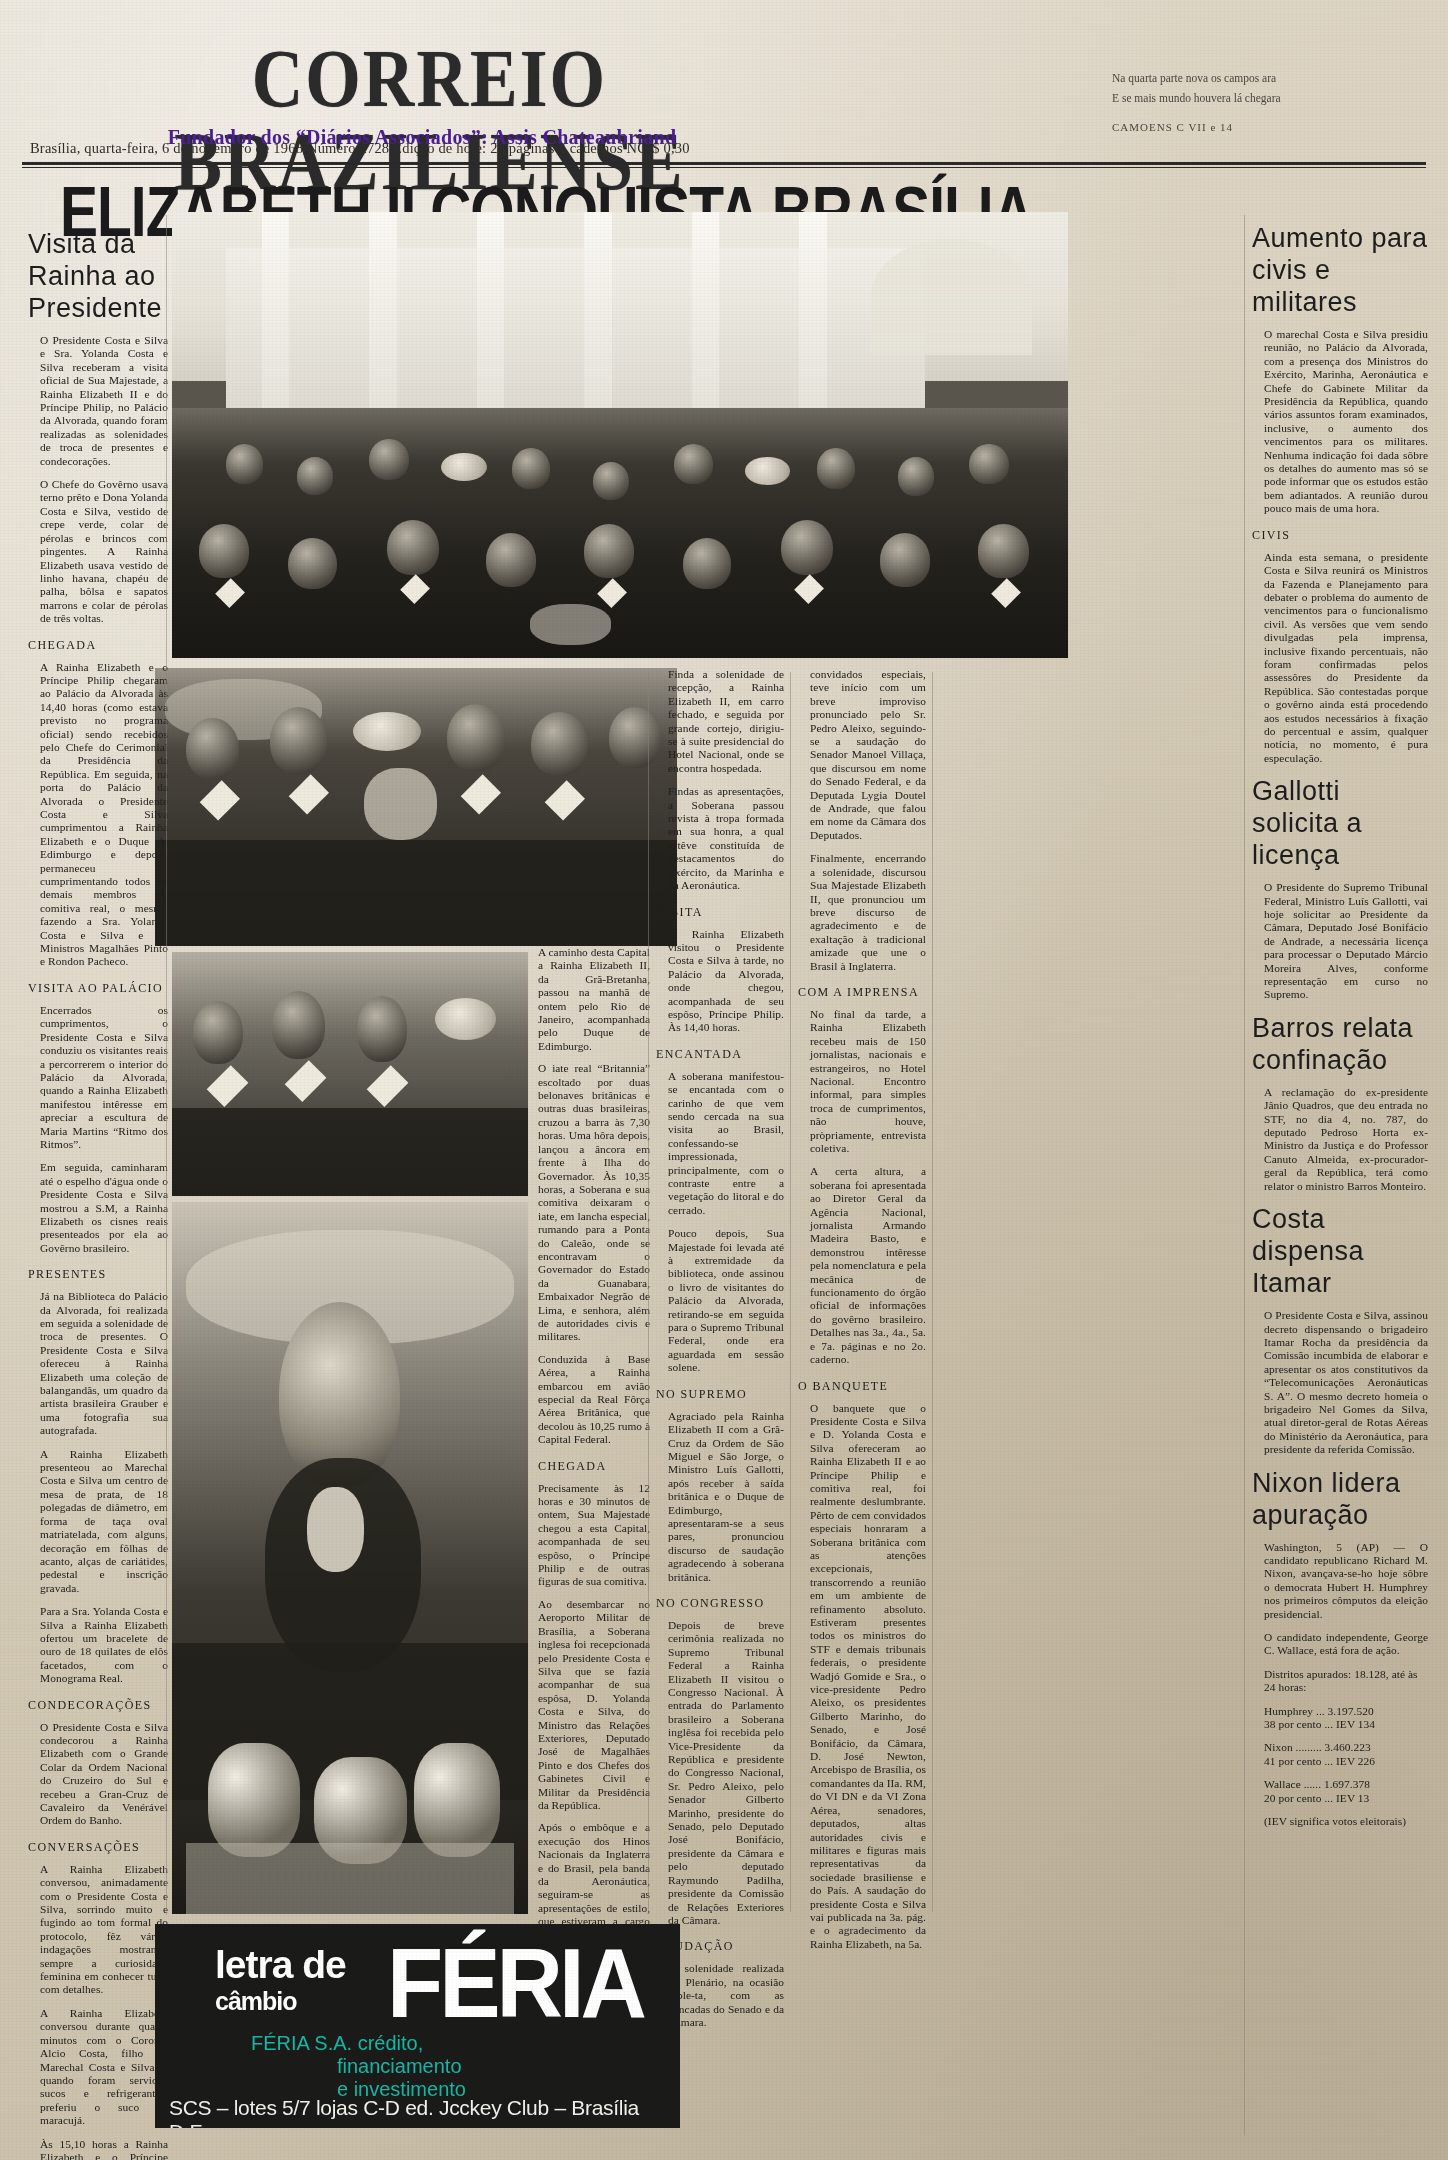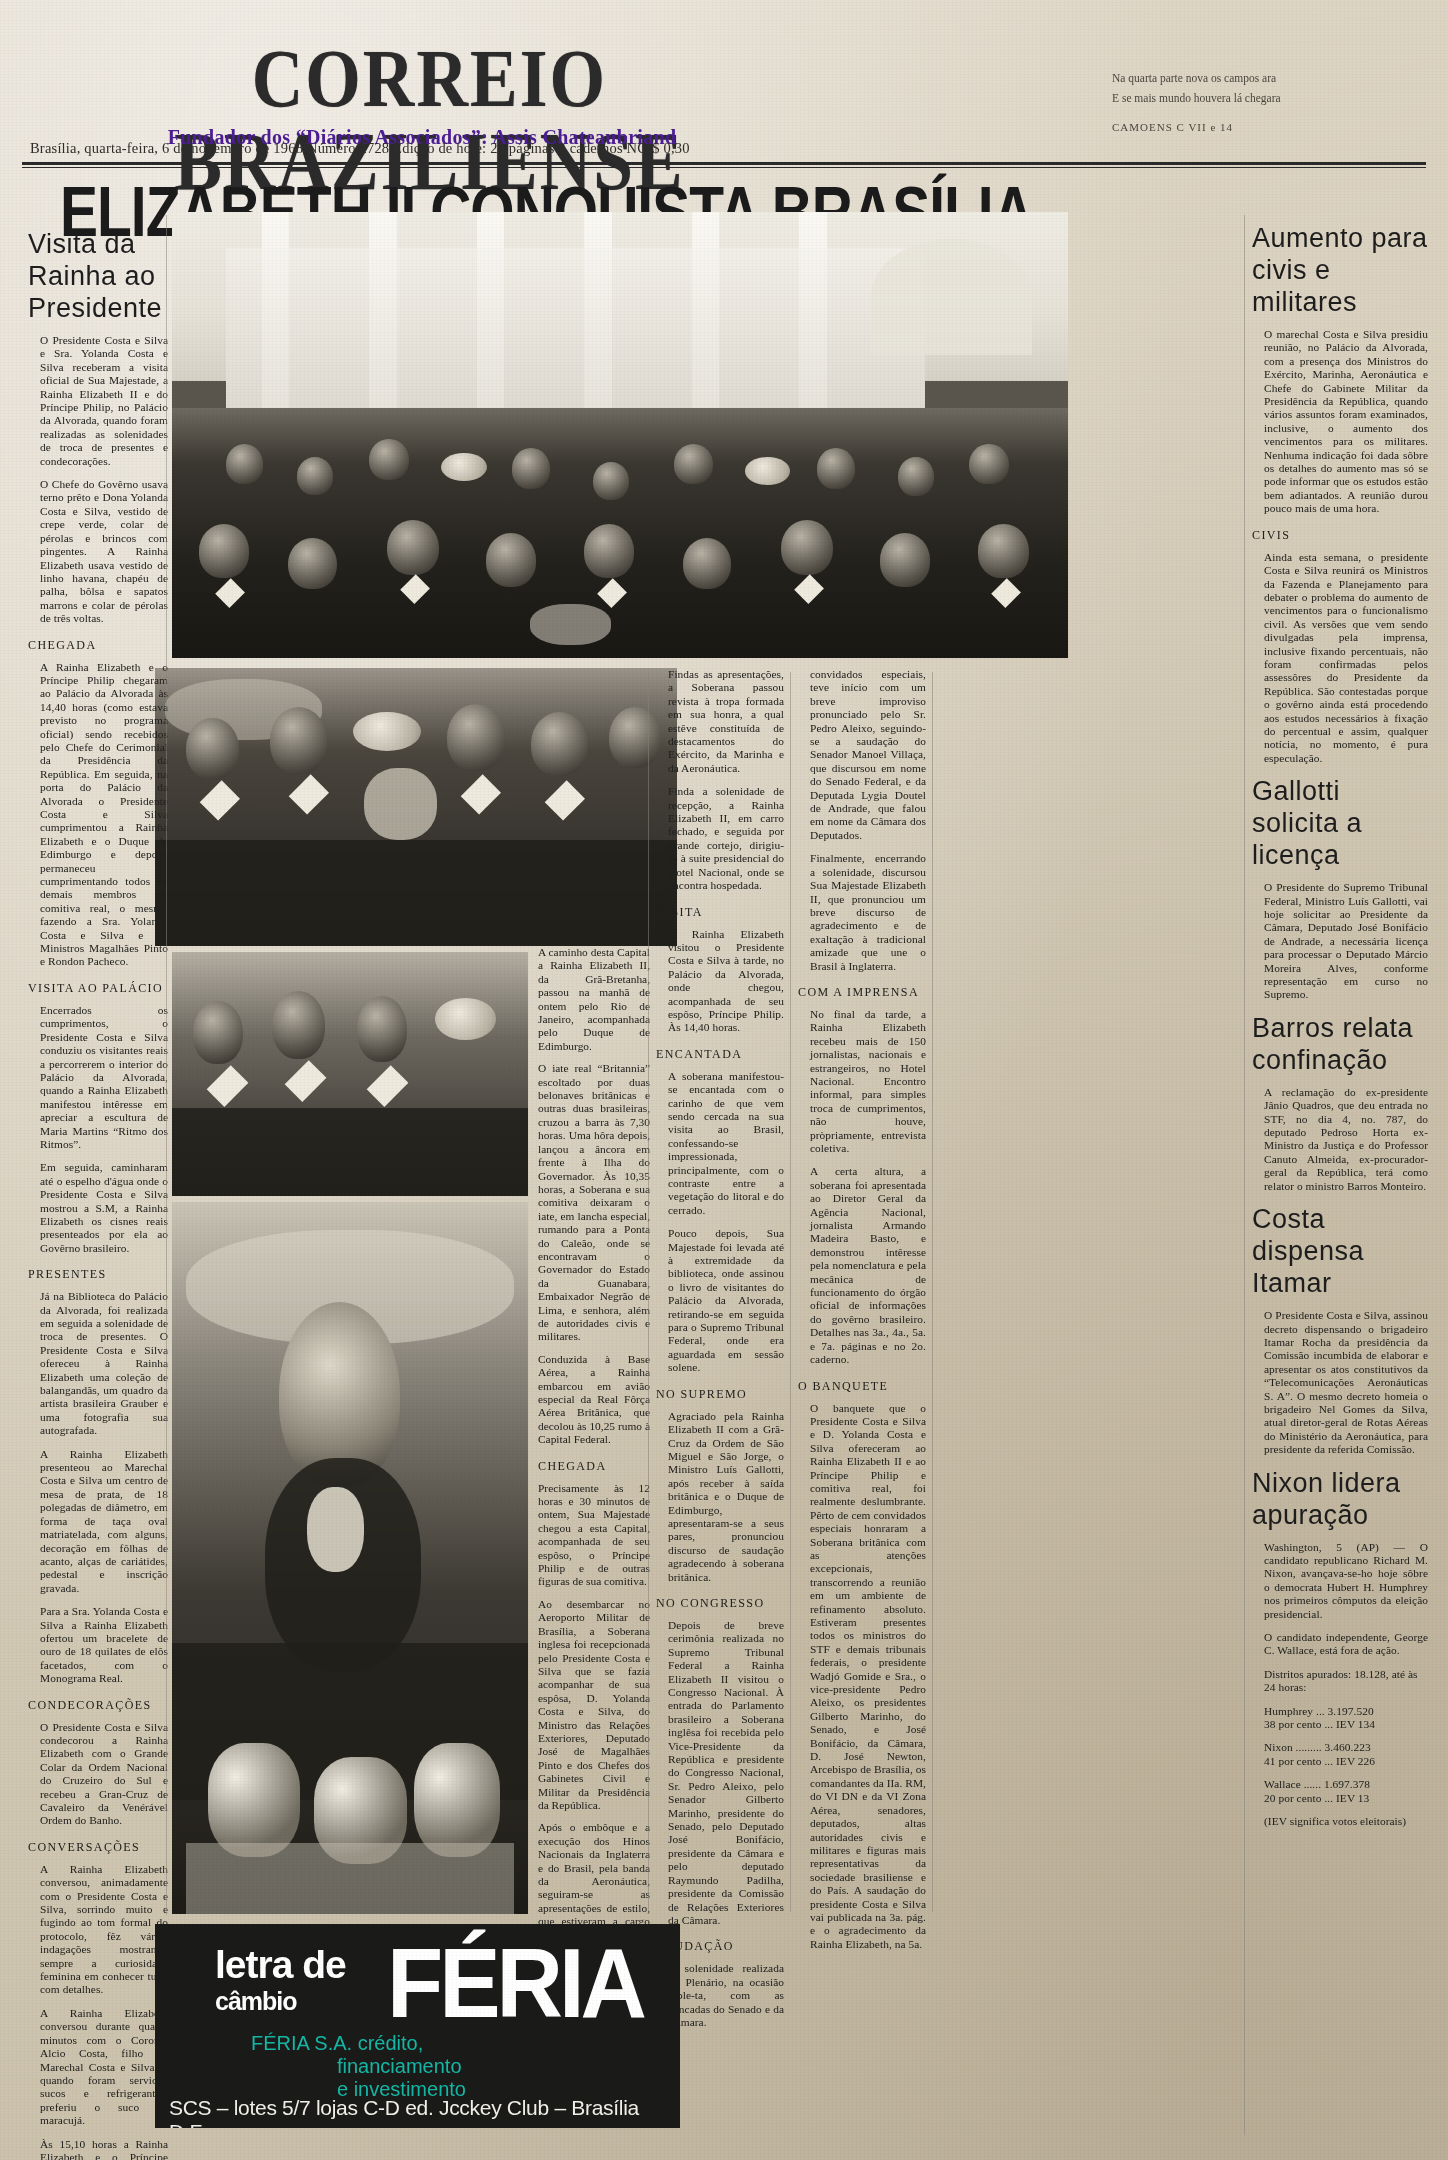--- a/index.html
+++ b/index.html
@@ -306,22 +306,22 @@
     <div class="caption">A caminho desta Capital a Rainha Elizabeth II, da Grã-Bretanha, passou na manhã de ontem pelo Rio de Janeiro, acompanhada pelo Duque de Edimburgo.</div>
     <div class="caption" style="margin-top:9px">O iate real “Britannia” escoltado por duas belonaves britânicas e outras duas brasileiras, cruzou a barra às 7,30 horas. Uma hôra depois, lançou a âncora em frente à Ilha do Governador. Às 10,35 horas, a Soberana e sua comitiva deixaram o iate, em lancha especial, rumando para a Ponta do Caleão, onde se encontravam o Governador do Estado da Guanabara, Embaixador Negrão de Lima, e senhora, além de autoridades civis e militares.</div>
     <div class="caption" style="margin-top:9px">Conduzida à Base Aérea, a Rainha embarcou em avião especial da Real Fôrça Aérea Britânica, que decolou às 10,25 rumo à Capital Federal.</div>
     <div class="sub">CHEGADA</div>
     <div class="caption">Precisamente às 12 horas e 30 minutos de ontem, Sua Majestade chegou a esta Capital, acompanhada de seu espôso, o Príncipe Philip e de outras figuras de sua comitiva.</div>
     <div class="caption" style="margin-top:9px">Ao desembarcar no Aeroporto Militar de Brasília, a Soberana inglesa foi recepcionada pelo Presidente Costa e Silva que se fazia acompanhar de sua espôsa, D. Yolanda Costa e Silva, do Ministro das Relações Exteriores, Deputado José de Magalhães Pinto e dos Chefes dos Gabinetes Civil e Militar da Presidência da República.</div>
     <div class="caption" style="margin-top:9px">Após o embôque e a execução dos Hinos Nacionais da Inglaterra e do Brasil, pela banda da Aeronáutica, seguiram-se as apresentações de estilo, que estiveram a cargo do Embaixador Carlos Jacinto de Barros, Chefe do Cerimonial do Itamaraty.</div>
   </div>
 
   <div class="col-mid-a">
+    <div class="body">Finda a solenidade de recepção, a Rainha Elizabeth II, em carro fechado, e seguida por grande cortejo, dirigiu-se à suite presidencial do Hotel Nacional, onde se encontra hospedada.</div>
     <div class="body">Findas as apresentações, a Soberana passou revista à tropa formada em sua honra, a qual estêve constituída de destacamentos do Exército, da Marinha e da Aeronáutica.</div>
-    <div class="body">Finda a solenidade de recepção, a Rainha Elizabeth II, em carro fechado, e seguida por grande cortejo, dirigiu-se à suite presidencial do Hotel Nacional, onde se encontra hospedada.</div>
     <div class="sub">VISITA</div>
     <div class="body">A Rainha Elizabeth visitou o Presidente Costa e Silva à tarde, no Palácio da Alvorada, onde chegou, acompanhada de seu espôso, Príncipe Philip. Às 14,40 horas.</div>
     <div class="sub">ENCANTADA</div>
     <div class="body">A soberana manifestou-se encantada com o carinho de que vem sendo cercada na sua visita ao Brasil, confessando-se impressionada, principalmente, com o contraste entre a vegetação do litoral e do cerrado.</div>
     <div class="body">Pouco depois, Sua Majestade foi levada até à extremidade da biblioteca, onde assinou o livro de visitantes do Palácio da Alvorada, retirando-se em seguida para o Supremo Tribunal Federal, onde era aguardada em sessão solene.</div>
     <div class="sub">NO SUPREMO</div>
     <div class="body">Agraciado pela Rainha Elizabeth II com a Grã-Cruz da Ordem de São Miguel e São Jorge, o Ministro Luís Gallotti, após receber à saída britânica e o Duque de Edimburgo, apresentaram-se a seus pares, pronunciou discurso de saudação agradecendo à soberana britânica.</div>
     <div class="sub">NO CONGRESSO</div>
     <div class="body">Depois de breve cerimônia realizada no Supremo Tribunal Federal a Rainha Elizabeth II visitou o Congresso Nacional. À entrada do Parlamento brasileiro a Soberana inglêsa foi recebida pelo Vice-Presidente da República e presidente do Congresso Nacional, Sr. Pedro Aleixo, pelo Senador Gilberto Marinho, presidente do Senado, pelo Deputado José Bonifácio, presidente da Câmara e pelo deputado Raymundo Padilha, presidente da Comissão de Relações Exteriores da Câmara.</div>
     <div class="sub">SAUDAÇÃO</div>

